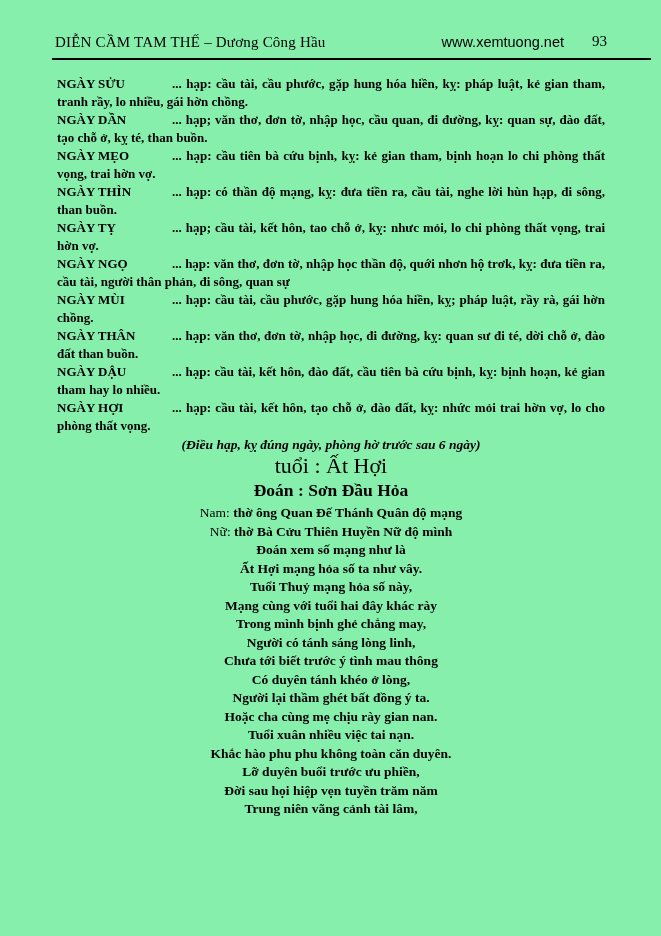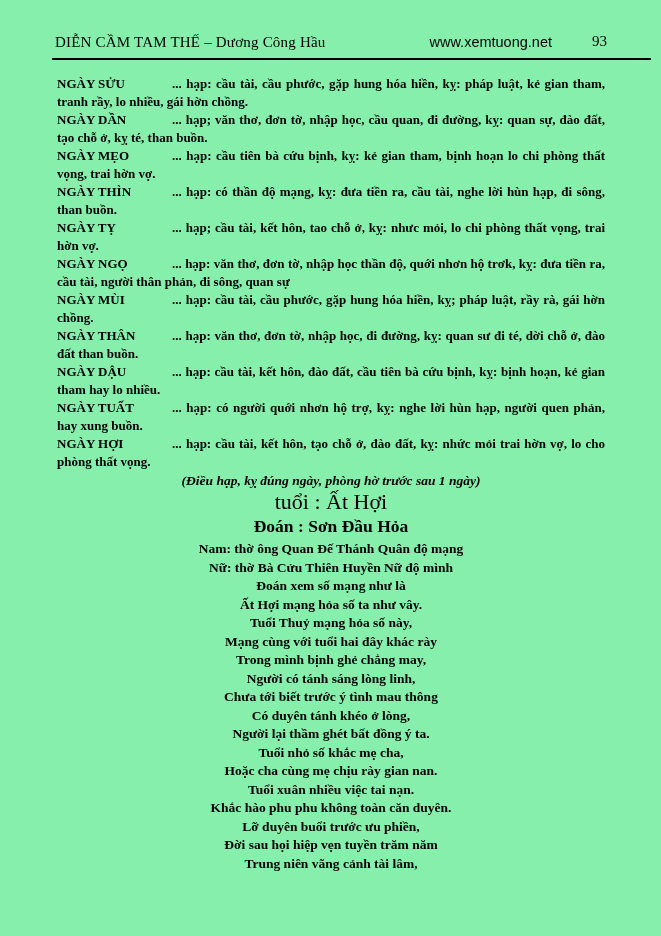--- a/index.html
+++ b/index.html
@@ -26,21 +26,21 @@
     align-items: baseline;
   }
   .header-title {
     font-size: 15px;
     letter-spacing: 0.2px;
     white-space: nowrap;
   }
   .header-right {
     display: flex;
     align-items: center;
-    gap: 40px;
+    gap: 28px;
   }
   .header-website {
     font-family: "Liberation Sans", sans-serif;
     font-size: 14.5px;
   }
   .header-pagenum {
     font-size: 15px;
   }
   .header-rule {
     position: absolute;
@@ -85,21 +85,21 @@
     font-size: 17.5px;
     font-weight: bold;
     line-height: 25px;
   }
   .deity-line {
     font-size: 13.5px;
     font-weight: bold;
     line-height: 19px;
   }
   .deity-line .prefix {
-    font-weight: bold;
+    font-weight: normal;
     margin-top: 24px;
   }
   .poem-line {
     font-size: 13.5px;
     font-weight: bold;
     line-height: 18.5px;
   }
 </style>
 </head>
 <body>
@@ -120,42 +120,40 @@
     <div>
       <p class="entry"><span class="day-label">NGÀY SỬU</span><span>...  hạp: cầu tài, cầu phước, gặp hung hóa hiền, kỵ: pháp luật, kẻ gian tham, tranh rầy, lo nhiều, gái hờn chồng.</span></p>
       <p class="entry"><span class="day-label">NGÀY DẦN</span><span>...  hạp; văn thơ, đơn tờ, nhập học, cầu quan, đi đường, kỵ: quan sự, đào đất, tạo chỗ ở, kỵ té, than buồn.</span></p>
       <p class="entry"><span class="day-label">NGÀY MẸO</span><span>...  hạp: cầu tiên bà cứu bịnh, kỵ: kẻ gian tham, bịnh hoạn lo chi phòng thất vọng, trai hờn vợ.</span></p>
       <p class="entry"><span class="day-label">NGÀY THÌN</span><span>...  hạp: có thần độ mạng, kỵ: đưa tiền ra, cầu tài, nghe lời hùn hạp, đi sông, than buồn.</span></p>
       <p class="entry"><span class="day-label">NGÀY TỴ</span><span>...  hạp; cầu tài, kết hôn, tao chỗ ở, kỵ: nhưc mỏi, lo chi phòng thất vọng, trai hờn vợ.</span></p>
       <p class="entry"><span class="day-label">NGÀY NGỌ</span><span>...   hạp: văn thơ, đơn tờ, nhập học thần độ, quới nhơn hộ trơk, kỵ: đưa tiền ra, cầu tài, người thân phản, đi sông, quan sự</span></p>
       <p class="entry"><span class="day-label">NGÀY MÙI</span><span>...  hạp: cầu tài, cầu phước, gặp hung hóa hiền, kỵ; pháp luật, rầy rà, gái hờn chồng.</span></p>
       <p class="entry"><span class="day-label">NGÀY THÂN</span><span>...  hạp: văn thơ, đơn tờ, nhập học, đi đường, kỵ: quan sư đi té, dời chỗ ở, đào đất than buồn.</span></p>
       <p class="entry"><span class="day-label">NGÀY DẬU</span><span>...  hạp: cầu tài, kết hôn, đào đất, cầu tiên bà cứu bịnh, kỵ: bịnh hoạn, kẻ gian tham hay lo nhiều.</span></p>
-      <p class="entry"><span class="day-label">NGÀY TUẤT</span><span>...  hạp: có người quới nhơn hộ trợ, kỵ: nghe lời hùn hạp, người quen phản, hay xung buồn.</span></p>
       <p class="entry"><span class="day-label">NGÀY HỢI</span><span>...  hạp: cầu tài, kết hôn, tạo chỗ ở, đào đất, kỵ: nhức mỏi trai hờn vợ, lo cho phòng thất vọng.</span></p>
     </div>
 
     <div class="center-block">
-      <div class="note-line">(Điều hạp, kỵ đúng ngày, phòng hờ trước sau 1 ngày)</div>
+      <div class="note-line">(Điều hạp, kỵ đúng ngày, phòng hờ trước sau 6 ngày)</div>
       <div class="age-title">tuổi : Ất Hợi</div>
       <div class="mang-title">Đoán : Sơn Đầu Hỏa</div>
       <div class="deity-line"><span class="prefix">Nam: </span><span>thờ ông Quan Đế Thánh Quân độ mạng</span></div>
       <div class="deity-line"><span class="prefix">Nữ: </span><span>thờ Bà Cửu Thiên Huyền Nữ độ mình</span></div>
 
       <div>
         <div class="poem-line">Đoán xem số mạng như là</div>
         <div class="poem-line">Ất Hợi mạng hỏa số ta như vây.</div>
         <div class="poem-line">Tuổi Thuỷ mạng hỏa số này,</div>
         <div class="poem-line">Mạng cùng với tuổi hai đây khác rày</div>
         <div class="poem-line">Trong mình bịnh ghẻ chẳng may,</div>
         <div class="poem-line">Người có tánh sáng lòng linh,</div>
         <div class="poem-line">Chưa tới biết trước ý tình mau thông</div>
         <div class="poem-line">Có duyên tánh khéo ở lòng,</div>
         <div class="poem-line">Người lại thầm ghét bất đồng ý ta.</div>
-        <div class="poem-line">Tuổi nhỏ số khắc mẹ cha,</div>
         <div class="poem-line">Hoặc cha cùng mẹ chịu rày gian nan.</div>
         <div class="poem-line">Tuổi xuân nhiều việc tai nạn.</div>
         <div class="poem-line">Khắc hào phu phu không toàn căn duyên.</div>
         <div class="poem-line">Lỡ duyên buổi trước ưu phiền,</div>
         <div class="poem-line">Đời sau họi hiệp vẹn tuyền trăm năm</div>
         <div class="poem-line">Trung niên vãng cảnh tài lâm,</div>
       </div>
     </div>
 
   </div>

